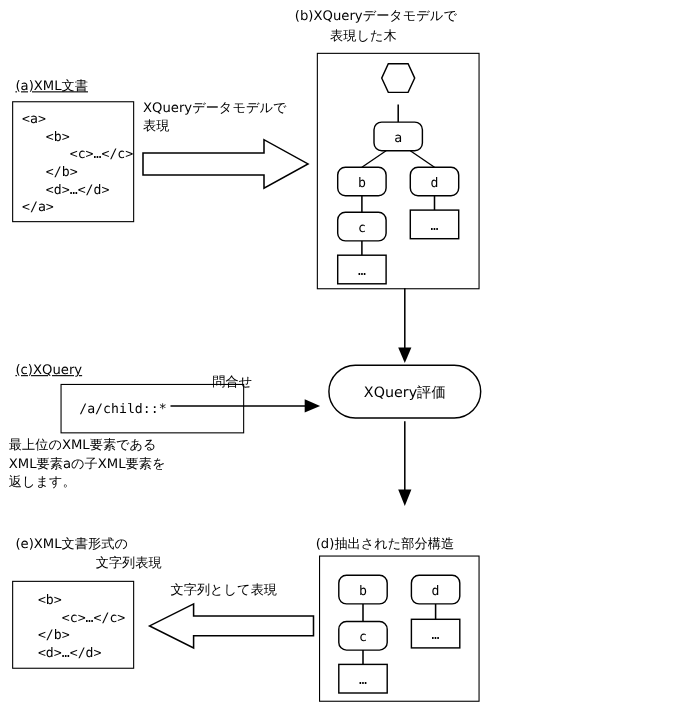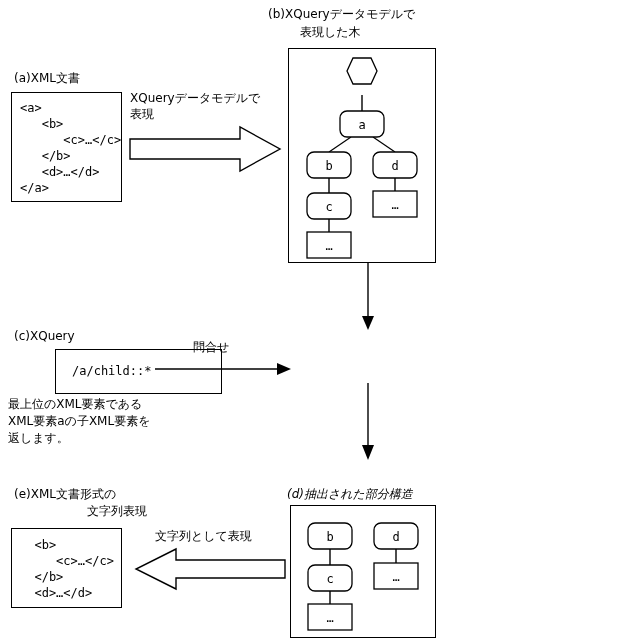--- a/index.html
+++ b/index.html
@@ -18,20 +18,21 @@
     background: #ffffff;
     overflow: hidden;
   }
   .abs { position: absolute; }
 
   .label {
     font-size: 12px;
     line-height: 16px;
     white-space: pre;
     color: #000;
+    text-decoration: underline;
   }
   .caption {
     font-size: 12px;
     line-height: 17px;
     white-space: pre;
   }
   .note {
     font-size: 12px;
     line-height: 17px;
     white-space: pre;
@@ -143,29 +144,35 @@
 
   <div class="abs arrowlabel" style="left:193px; top:339px;">問合せ</div>
 
   <div class="abs" style="left:155px; top:358px;">
     <svg width="140" height="22" viewBox="0 0 140 22">
       <line x1="0" y1="11" x2="124" y2="11" stroke="#000" stroke-width="1.4"></line>
       <polygon points="122,5 122,17 136,11" fill="#000000"></polygon>
     </svg>
   </div>
 
+  <div class="abs" style="left:297px; top:330px;">
+    <svg width="142" height="52" viewBox="0 0 142 52">
+      <rect x="2" y="2" width="138" height="48" rx="24" ry="24" fill="#ffffff" stroke="#000000" stroke-width="1.3"></rect>
+      <text x="71" y="31" text-anchor="middle" style="font-family:'DejaVu Sans','Liberation Sans',sans-serif; font-size:13px;">XQuery評価</text>
+    </svg>
+  </div>
 
   <div class="abs" style="left:355px; top:383px;">
     <svg width="26" height="80" viewBox="0 0 26 80">
       <line x1="13" y1="0" x2="13" y2="64" stroke="#000" stroke-width="1.4"></line>
       <polygon points="7,62 19,62 13,77" fill="#000000"></polygon>
     </svg>
   </div>
 
-  <div class="abs caption" style="left:287px; top:486px;font-style:italic;">(d)抽出された部分構造</div>
+  <div class="abs caption" style="left:287px; top:486px;">(d)抽出された部分構造</div>
 
   <div class="abs panel" style="left:290px; top:505px; width:146px; height:133px;">
     <svg width="144" height="131" viewBox="0 0 144 131">
 
       <line x1="39" y1="43" x2="39" y2="59" stroke="#000" stroke-width="1.4"></line>
       <line x1="39" y1="84" x2="39" y2="98" stroke="#000" stroke-width="1.4"></line>
       <line x1="105" y1="43" x2="105" y2="57" stroke="#000" stroke-width="1.4"></line>
 
       <rect x="17" y="17" width="44" height="26" rx="7" ry="7" fill="#ffffff" stroke="#000000" stroke-width="1.3"></rect>
       <text class="nodetext" x="39" y="35" text-anchor="middle">b</text>

